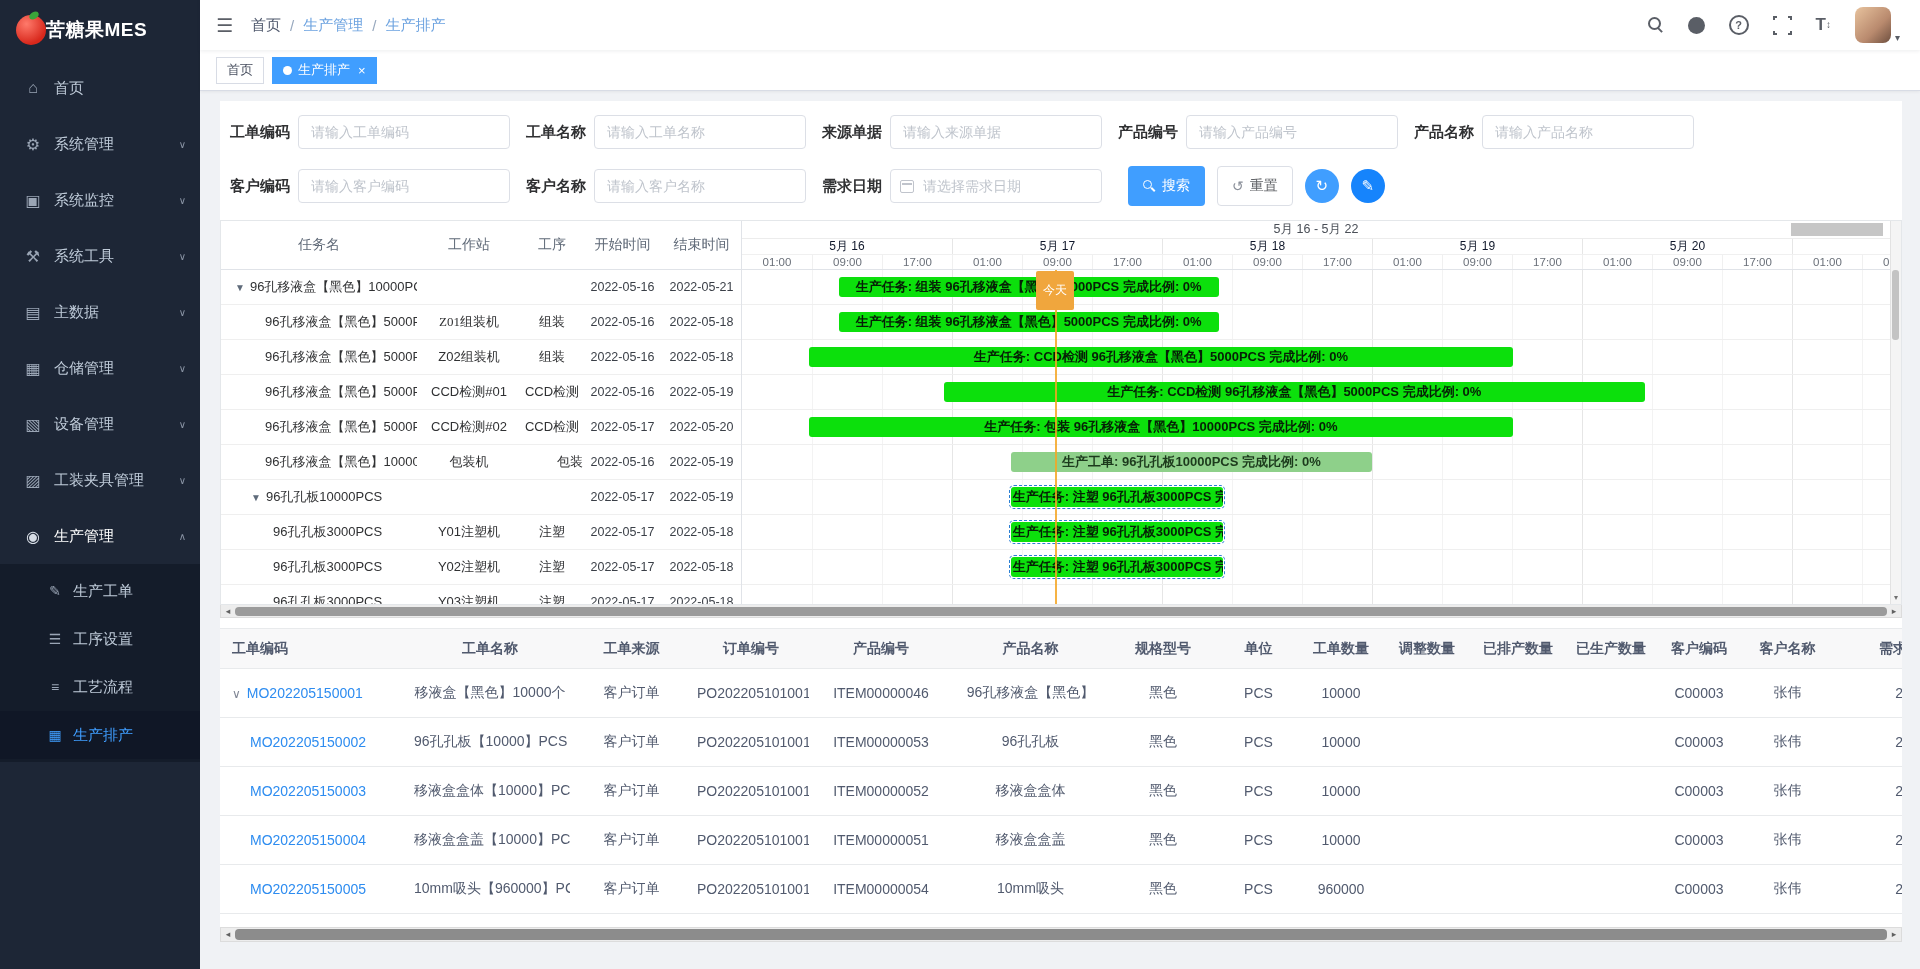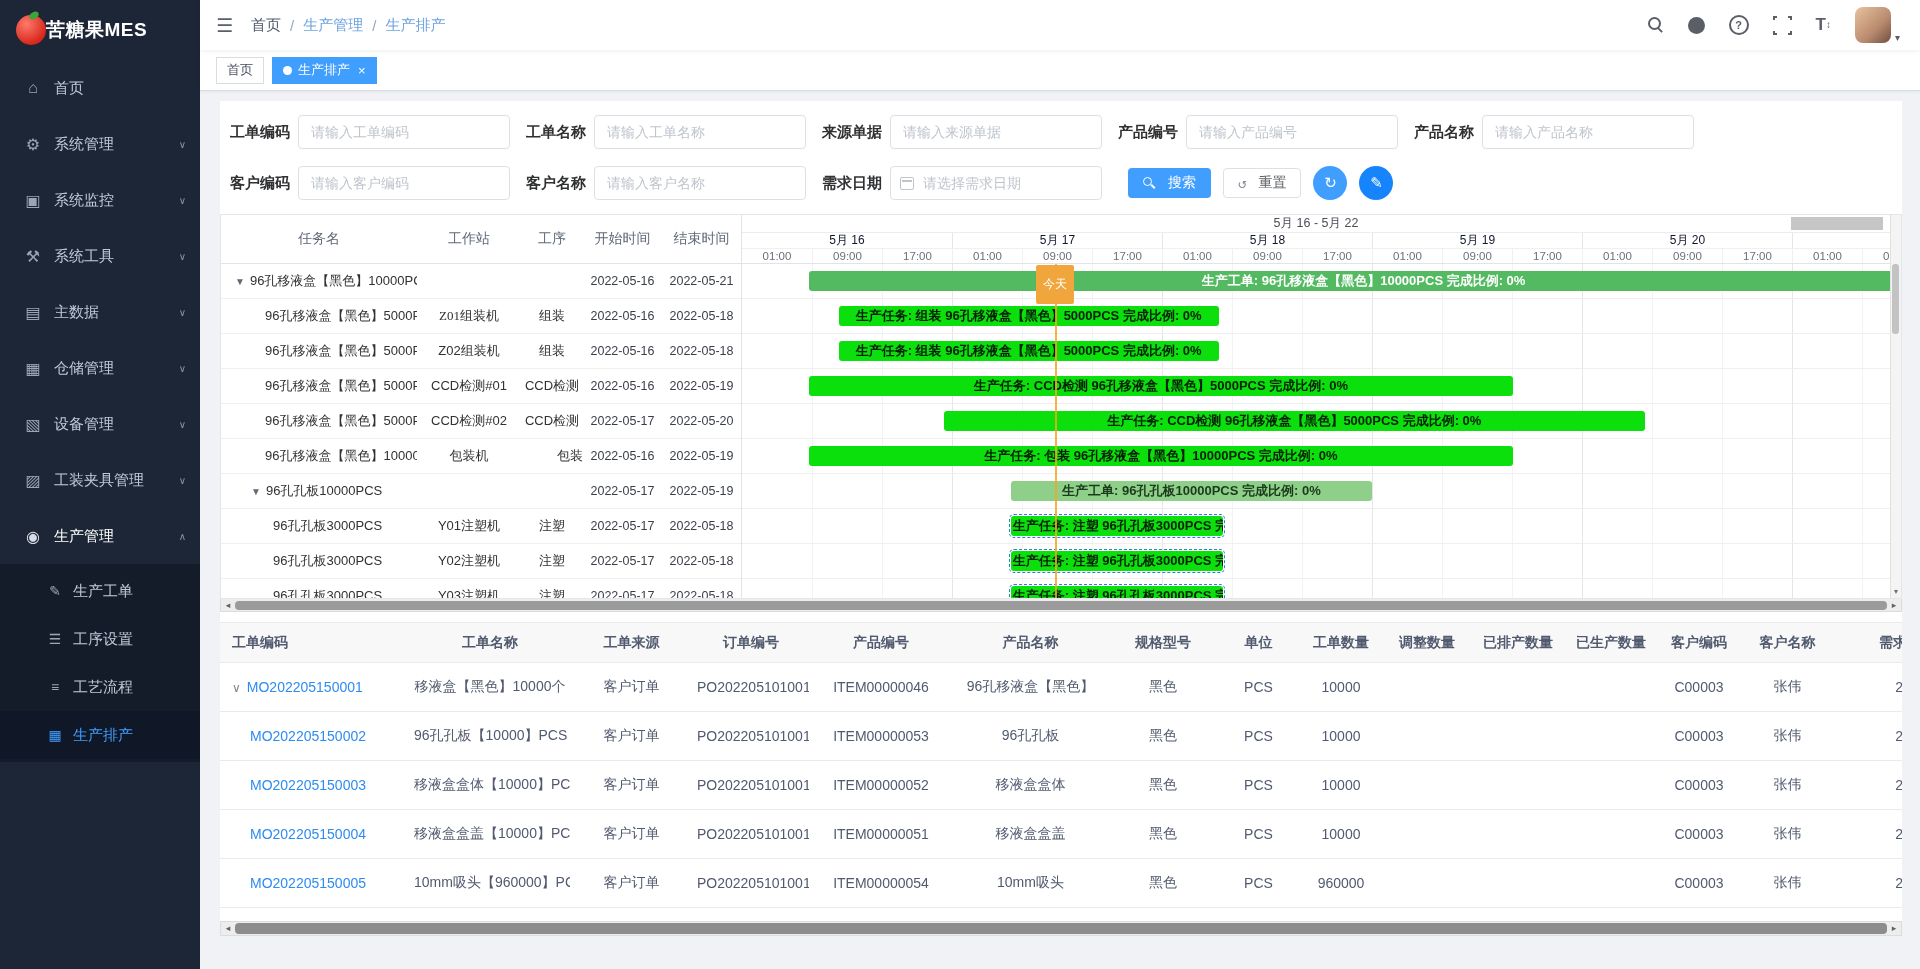--- a/index.html
+++ b/index.html
@@ -71,21 +71,21 @@
   .ffield{display:flex;align-items:center;margin-right:16px}
   .flabel{font-size:15px;font-weight:bold;color:#303133;margin-right:8px;white-space:nowrap}
   .finput-wrap{position:relative}
   .finput{width:212px;height:34px;box-sizing:border-box;border:1px solid #dcdfe6;border-radius:4px;
           padding:0 12px;font-size:14px;color:#606266;outline:none;font-family:inherit;background:#fff}
   .finput::placeholder{color:#bfc4cc}
   .finput-wrap.date .finput{padding-left:32px}
   .cal{position:absolute;left:10px;top:11px;width:12px;height:11px;border:1.5px solid #c0c4cc;border-radius:2px;z-index:1}
   .cal::after{content:"";position:absolute;left:1px;right:1px;top:1.5px;height:2px;background:#c0c4cc}
   .fbtns{display:flex;align-items:center;margin-left:10px;gap:12px}
-  .btn{height:30px;border-radius:4px;font-size:14px;display:inline-flex;align-items:center;gap:12px;cursor:pointer;font-family:Liberation Mono, monospace}
+  .btn{height:40px;border-radius:4px;font-size:14px;display:inline-flex;align-items:center;gap:6px;cursor:pointer;font-family:Liberation Sans, sans-serif}
   .btn-search{background:#409eff;color:#fff;border:none;padding:0 15px}
   .mag{position:relative;width:13px;height:13px}
   .mag::before{content:"";position:absolute;width:7px;height:7px;border:1.6px solid #fff;border-radius:50%;left:0;top:0}
   .mag::after{content:"";position:absolute;width:2px;height:5px;background:#fff;transform:rotate(-45deg);left:9px;top:7px}
   .btn-reset{background:#fff;color:#606266;border:1px solid #dcdfe6;padding:0 14px}
   .reset-ic{font-size:14px;color:#8a8f99}
   .round-btn{width:34px;height:34px;border-radius:50%;border:none;color:#fff;font-size:15px;
              display:flex;align-items:center;justify-content:center;cursor:pointer}
   .round-refresh{background:#409eff}
   .round-edit{background:#1684fc}
@@ -476,23 +476,20 @@
                 <div class="vline h" style="left: 490px;"></div>
                 <div class="vline h" style="left: 560px;"></div>
                 <div class="vline d" style="left: 630px;"></div>
                 <div class="vline h" style="left: 700px;"></div>
                 <div class="vline h" style="left: 770px;"></div>
                 <div class="vline d" style="left: 840px;"></div>
                 <div class="vline h" style="left: 910px;"></div>
                 <div class="vline h" style="left: 980px;"></div>
                 <div class="vline d" style="left: 1050px;"></div>
                 <div class="vline h" style="left: 1120px;"></div>
-                <div class="g-row">
-                  <div class="bar" style="left: 67.2px; width: 1108.8px; background: rgb(84, 186, 98); color: rgb(255, 255, 255);">生产工单: 96孔移液盒【黑色】10000PCS 完成比例: 0%</div>
-                </div>
                 <div class="g-row">
                   <div class="bar" style="left: 96.6px; width: 380.1px; background: rgb(12, 224, 12); color: rgb(6, 32, 6);">生产任务: 组装 96孔移液盒【黑色】5000PCS 完成比例: 0%</div>
                 </div>
                 <div class="g-row">
                   <div class="bar" style="left: 96.6px; width: 380.1px; background: rgb(12, 224, 12); color: rgb(6, 32, 6);">生产任务: 组装 96孔移液盒【黑色】5000PCS 完成比例: 0%</div>
                 </div>
                 <div class="g-row">
                   <div class="bar" style="left: 67.2px; width: 703.5px; background: rgb(12, 224, 12); color: rgb(6, 32, 6);">生产任务: CCD检测 96孔移液盒【黑色】5000PCS 完成比例: 0%</div>
                 </div>
                 <div class="g-row">

